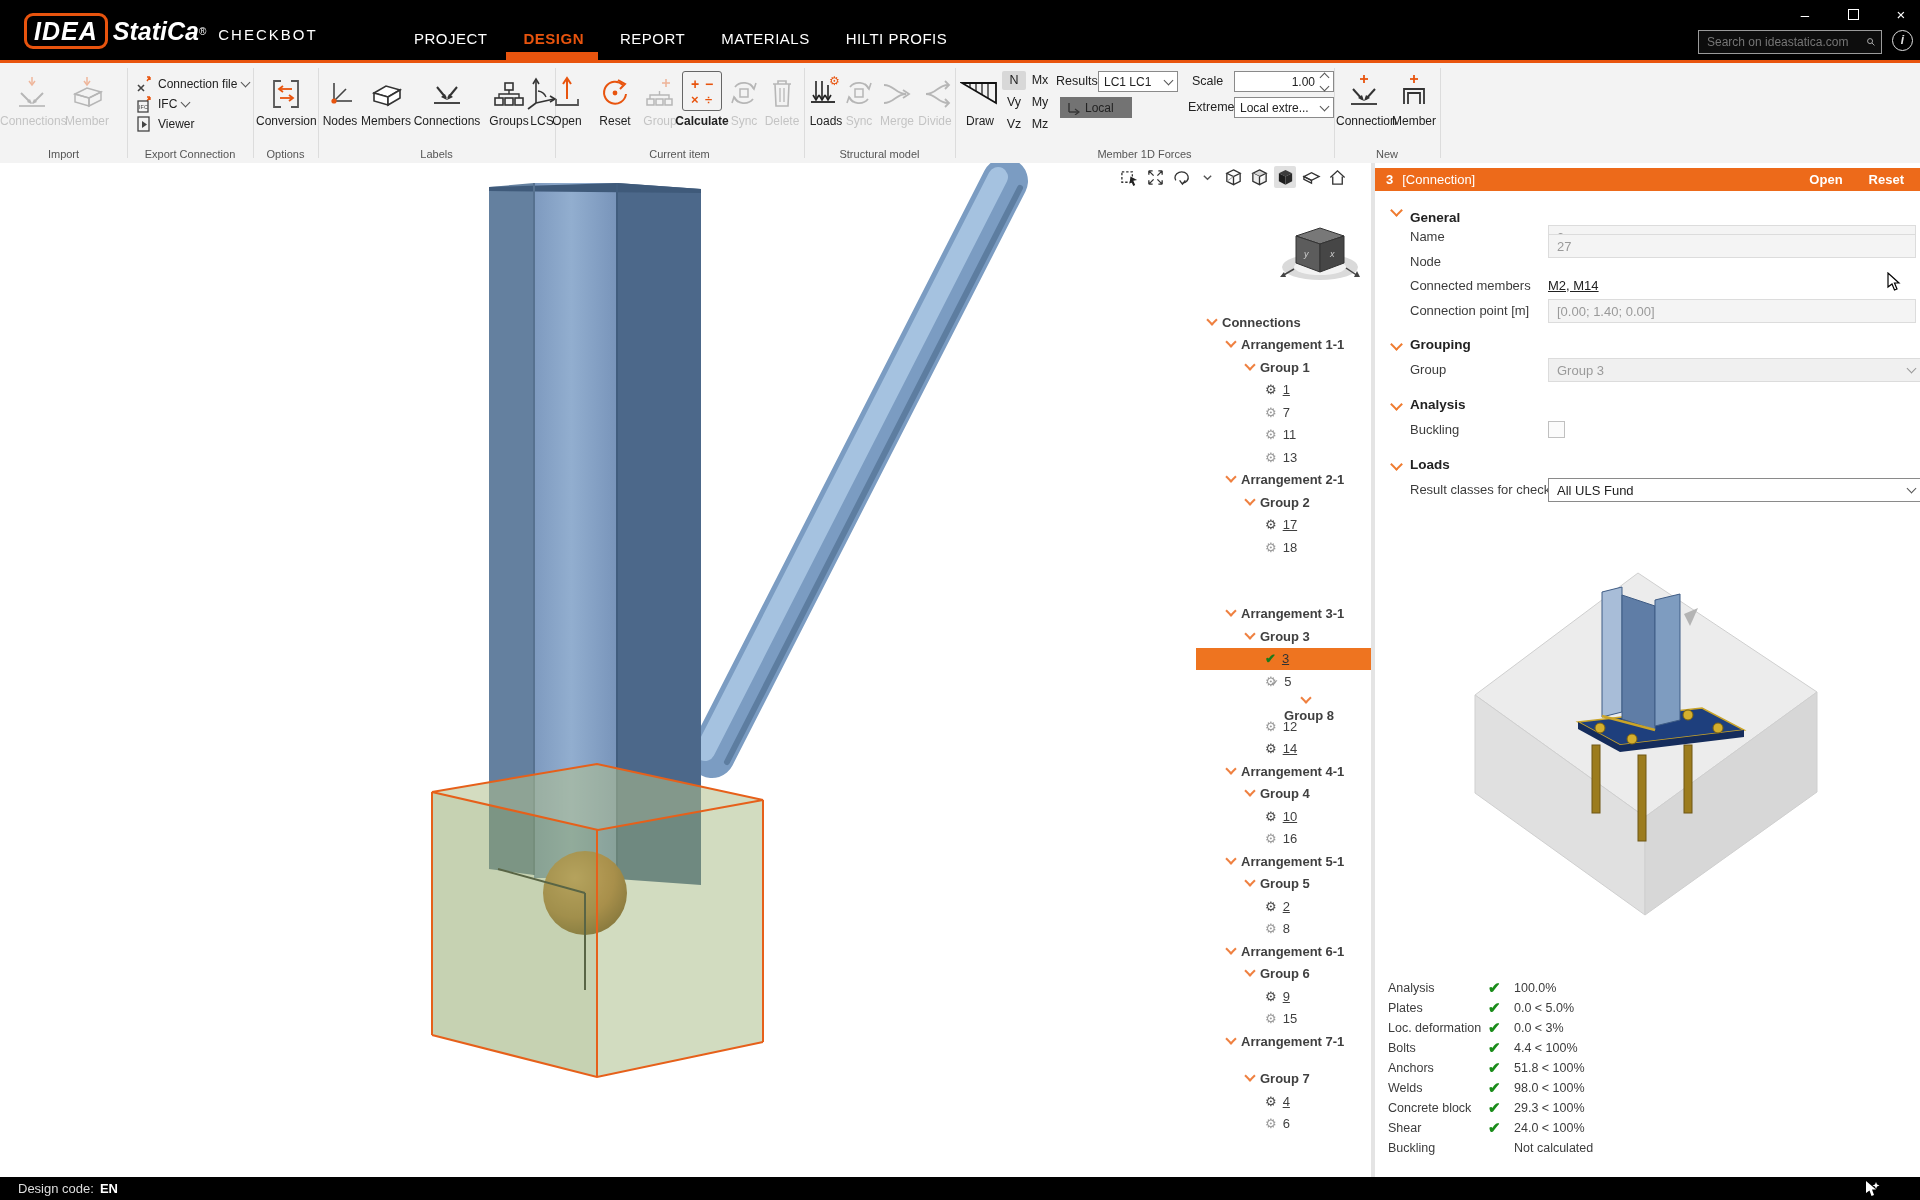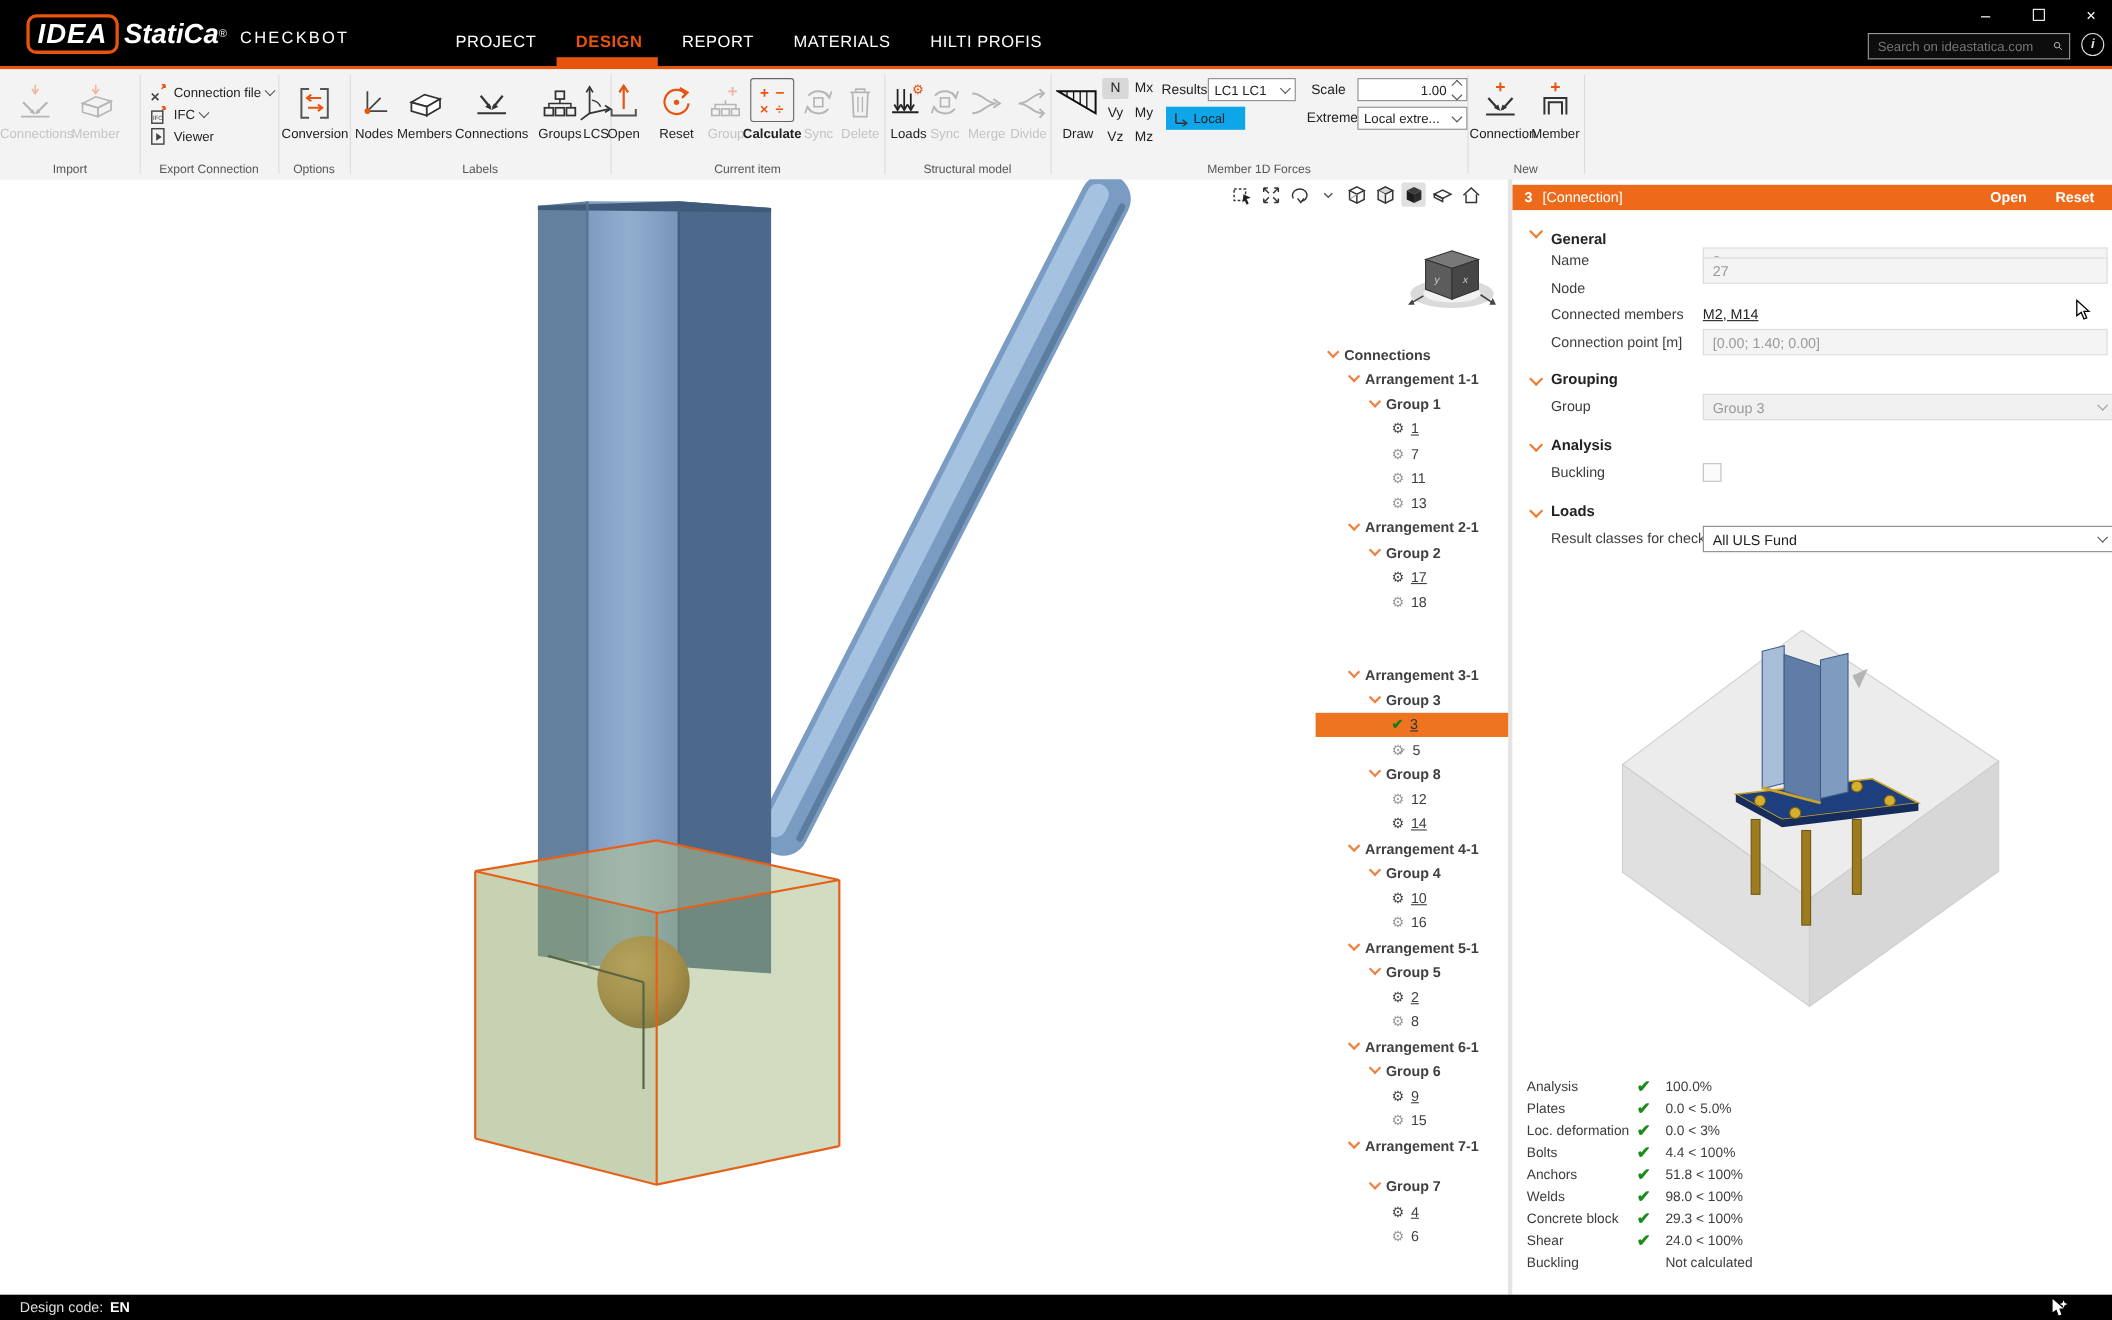--- a/index.html
+++ b/index.html
@@ -398,21 +398,21 @@
   <div class="toggle" style="left:1028px;top:8px">Mx</div>
   <div class="toggle" style="left:1002px;top:30px">Vy</div>
   <div class="toggle" style="left:1028px;top:30px">My</div>
   <div class="toggle" style="left:1002px;top:52px">Vz</div>
   <div class="toggle" style="left:1028px;top:52px">Mz</div>
   <div class="abs" style="left:1056px;top:11px;font-size:12.5px">Results</div>
   <div class="fld" style="left:1098px;top:8px;width:68px;height:19px;justify-content:space-between">
     <span>LC1 LC1</span>
       <span class="cv"></span>
   </div>
-  <div class="fld" style="left:1060px;top:34px;width:62px;height:21px;background:#0ea5e9;border:none;gap:5px">
+  <div class="fld" style="left:1060px;top:34px;width:62px;height:21px;background:#737373;border:none;gap:5px">
     <svg width="15" height="14" viewBox="0 0 15 14">
         <line x1="4" y1="11" x2="4" y2="2" stroke="#333" stroke-width="1.4"></line>
         <line x1="4" y1="11" x2="13" y2="11" stroke="#333" stroke-width="1.4"></line>
         <path d="M10 8 L14 11 L10 14" fill="none" stroke="#333" stroke-width="1.2"></path>
       </svg>
     <span>Local</span>
   </div>
   <div class="abs" style="left:1192px;top:11px;font-size:12.5px">Scale</div>
   <div class="fld" style="left:1234px;top:8px;width:88px;height:19px;justify-content:flex-end;gap:6px">
     <span>1.00</span>
@@ -633,21 +633,21 @@
       <span class="tlabel">Group 3</span>
     </div>
     <div class="trow tsel" style="padding-left: 69px;">
       <span class="tic"><span class="gcheck" style="color:#1a7a1a">✔</span></span>
       <span class="ilabel und">3</span>
     </div>
     <div class="trow muted" style="padding-left: 69px;">
       <span class="tic"><span class="gear">⚙</span><span style="font-size:9px;margin-left:-6px">✔</span></span>
       <span class="ilabel">5</span>
     </div>
-    <div class="trow" style="padding-left: 50px;">
+    <div class="trow" style="padding-left: 50px; flex-direction: column;">
       <span class="tic"><span class="cv orange" style="border-width:2px;border-color:#ef8040"></span></span>
       <span class="tlabel">Group 8</span>
     </div>
     <div class="trow muted" style="padding-left: 69px;">
       <span class="tic"><span class="gear">⚙</span></span>
       <span class="ilabel">12</span>
     </div>
     <div class="trow" style="padding-left: 69px;">
       <span class="tic"><span class="gear">⚙</span></span>
       <span class="ilabel und">14</span>

